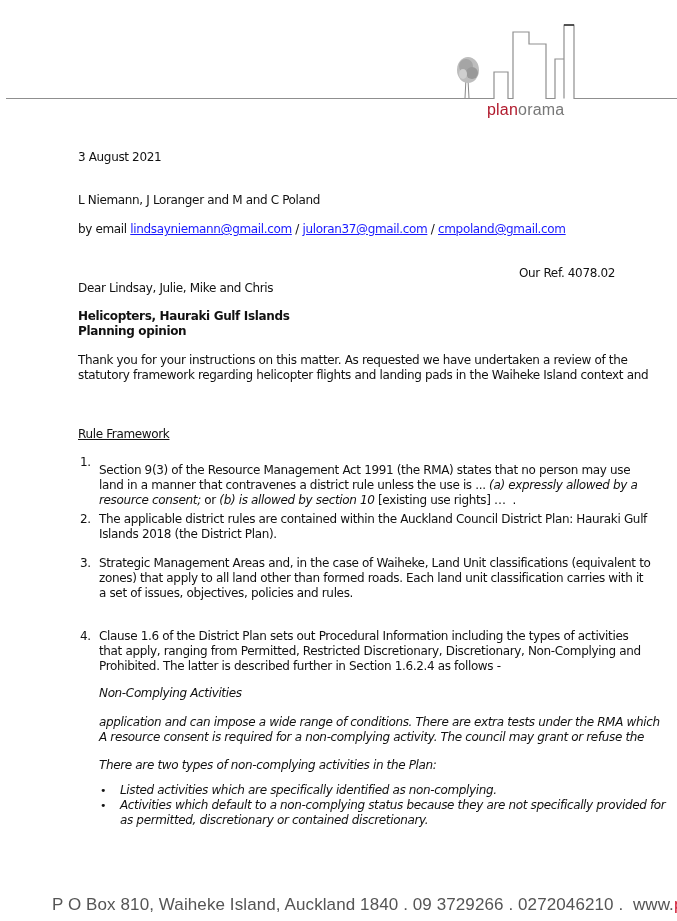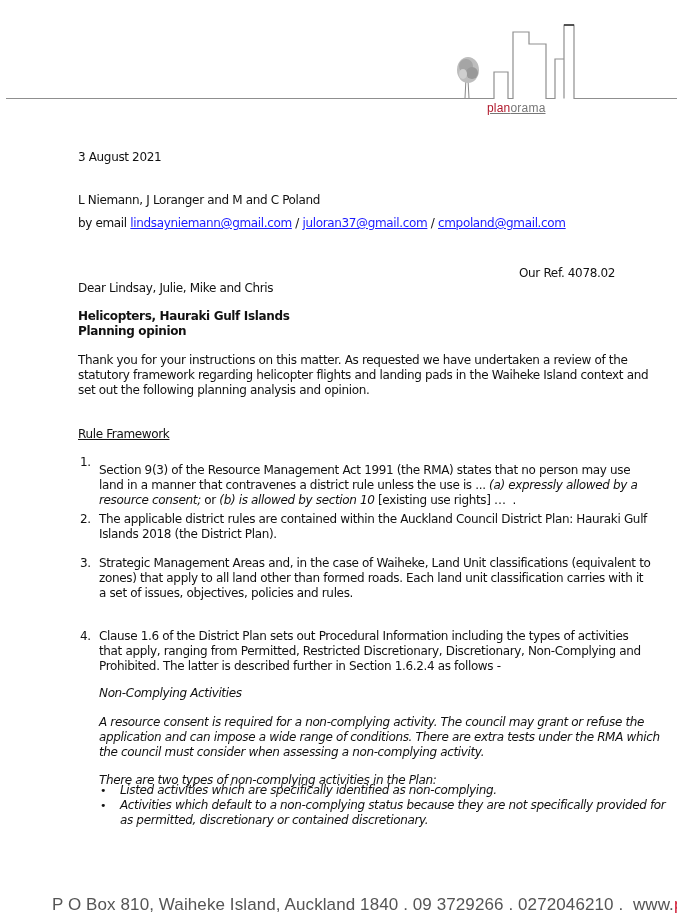--- a/index.html
+++ b/index.html
@@ -4,21 +4,21 @@
 <style>
   html, body { margin:0; padding:0; background:#ffffff; }
   body { width:677px; height:921px; position:relative; overflow:hidden;
          font-family:"DejaVu Sans", sans-serif; color:#111; }
   .abs { position:absolute; }
   .t { font-size:12px; line-height:15px; letter-spacing:-0.35px; white-space:nowrap; }
   .it { font-style:italic; }
   .b { font-weight:bold; }
   a.link { color:#1a1aff; text-decoration:underline; }
   .u { text-decoration:underline; }
-  .logo-text { font-family:"Liberation Sans", sans-serif; font-size:12px; letter-spacing:0.2px; color:#777;text-decoration:underline; }
+  .logo-text { font-family:"Liberation Sans", sans-serif; font-size:16px; letter-spacing:0.2px; color:#777; }
   .logo-text .accent { color:#b11a2d; }
   .footer { font-family:"Liberation Sans", sans-serif; font-size:17px; color:#555; letter-spacing:0.1px; white-space:nowrap; }
   .footer .accent { color:#d3223a; }
   .num { position:absolute; left:80px; }
   .bullet { position:absolute; left:100px; font-size:11px; }
 </style>
 </head>
 <body>
 
 <div class="abs" style="left:0;top:0;width:677px;height:125px;">
@@ -37,40 +37,39 @@
     </g>
   </svg>
   <div class="abs logo-text" style="left:487px;top:101px;">
     <span class="accent">plan</span><span>orama</span>
   </div>
 </div>
 
 <div class="abs t" style="left:78px;top:150px;">3 August 2021</div>
 
 <div class="abs t" style="left:78px;top:193px;">L Niemann, J Loranger and M and C Poland</div>
-<div class="abs t" style="left:78px;top:216px;">
+<div class="abs t" style="left:78px;top:222px;">
   <span>by email</span>
   <a class="link">lindsayniemann@gmail.com</a>
   <span>/</span>
   <a class="link">juloran37@gmail.com</a>
   <span>/</span>
   <a class="link">cmpoland@gmail.com</a>
 </div>
 
 <div class="abs t" style="right:62px;top:266px;">Our Ref. 4078.02</div>
 
 <div class="abs t" style="left:78px;top:281px;">Dear Lindsay, Julie, Mike and Chris</div>
 
 <div class="abs t b" style="left:78px;top:309px;">Helicopters, Hauraki Gulf Islands</div>
 <div class="abs t b" style="left:78px;top:324px;">Planning opinion</div>
 
 <div class="abs" style="left:78px;top:353px;">
   <div class="t">Thank you for your instructions on this matter. As requested we have undertaken a review of the</div>
   <div class="t">statutory framework regarding helicopter flights and landing pads in the Waiheke Island context and</div>
-  <div class="t">set out the following planning analysis and opinion.</div>
 </div>
 
 <div class="abs t u" style="left:78px;top:427px;">Rule Framework</div>
 
 <div class="abs" style="left:0;top:455px;width:677px;">
   <div class="t num" style="top:0;">1.</div>
   <div class="abs" style="left:99px;top:8px;">
     <div class="t">Section 9(3) of the Resource Management Act 1991 (the RMA) states that no person may use</div>
     <div class="t"><span>land in a manner that contravenes a district rule unless the use is ... </span><span class="it">(a) expressly allowed by a</span></div>
     <div class="t"><span class="it">resource consent;</span><span style="white-space:pre;"> or </span><span class="it">(b) is allowed by section 10</span><span style="white-space:pre;"> [existing use rights] …  .</span></div>
@@ -99,23 +98,22 @@
   <div class="abs" style="left:99px;top:0;">
     <div class="t">Clause 1.6 of the District Plan sets out Procedural Information including the types of activities</div>
     <div class="t">that apply, ranging from Permitted, Restricted Discretionary, Discretionary, Non-Complying and</div>
     <div class="t">Prohibited. The latter is described further in Section 1.6.2.4 as follows -</div>
   </div>
 </div>
 
 <div class="abs" style="left:99px;top:686px;">
   <div class="t it">Non-Complying Activities</div>
   <div style="height:14px;"></div>
+  <div class="t it">application and can impose a wide range of conditions. There are extra tests under the RMA which</div>
   <div class="t it">A resource consent is required for a non-complying activity. The council may grant or refuse the</div>
-  <div class="t it">application and can impose a wide range of conditions. There are extra tests under the RMA which</div>
-  <div class="t it">the council must consider when assessing a non-complying activity.</div>
   <div style="height:13px;"></div>
   <div class="t it">There are two types of non-complying activities in the Plan:</div>
 </div>
 
 <div class="abs" style="left:0;top:783px;width:677px;">
   <div class="bullet t" style="top:0;">•</div>
   <div class="abs t it" style="left:120px;top:0;">Listed activities which are specifically identified as non-complying.</div>
   <div class="bullet t" style="top:15px;">•</div>
   <div class="abs t it" style="left:120px;top:15px;">Activities which default to a non-complying status because they are not specifically provided for</div>
   <div class="abs t it" style="left:120px;top:30px;">as permitted, discretionary or contained discretionary.</div>

